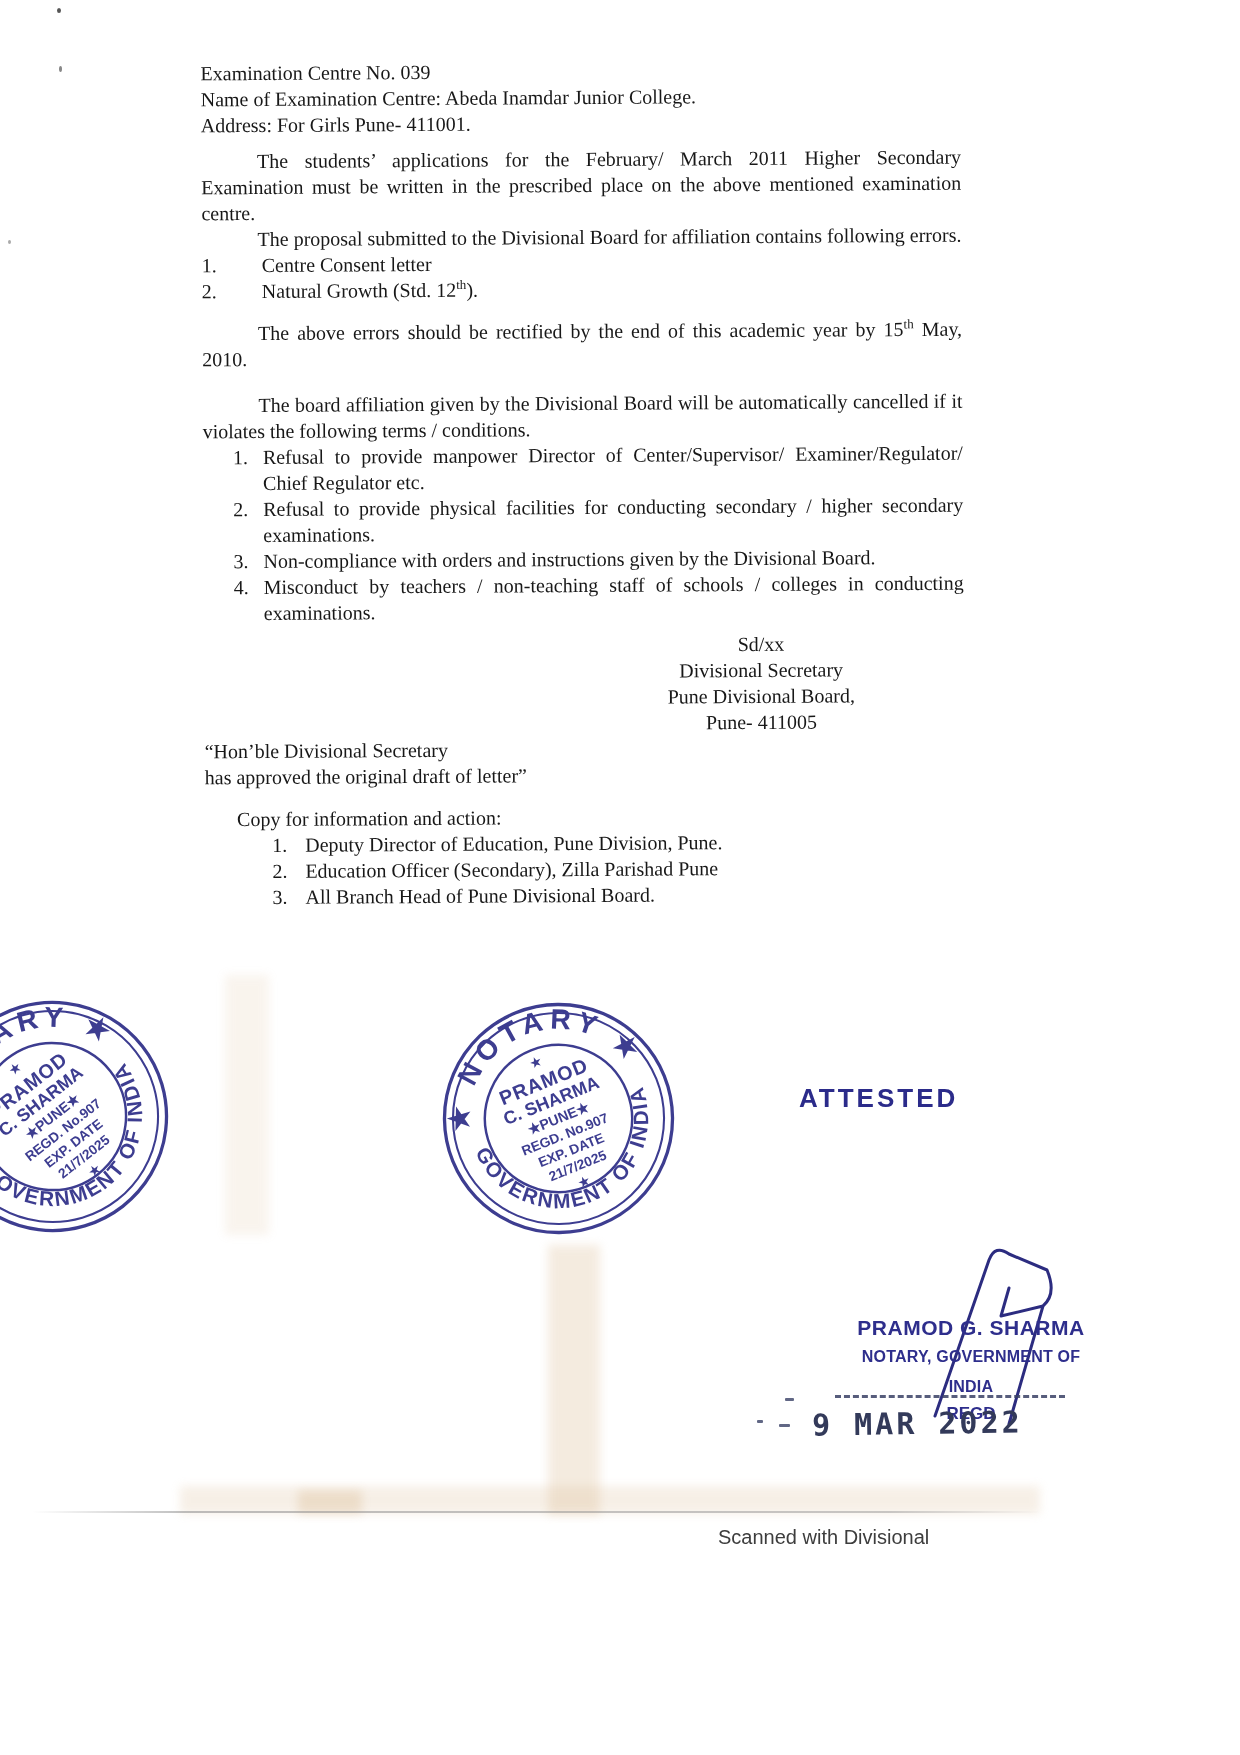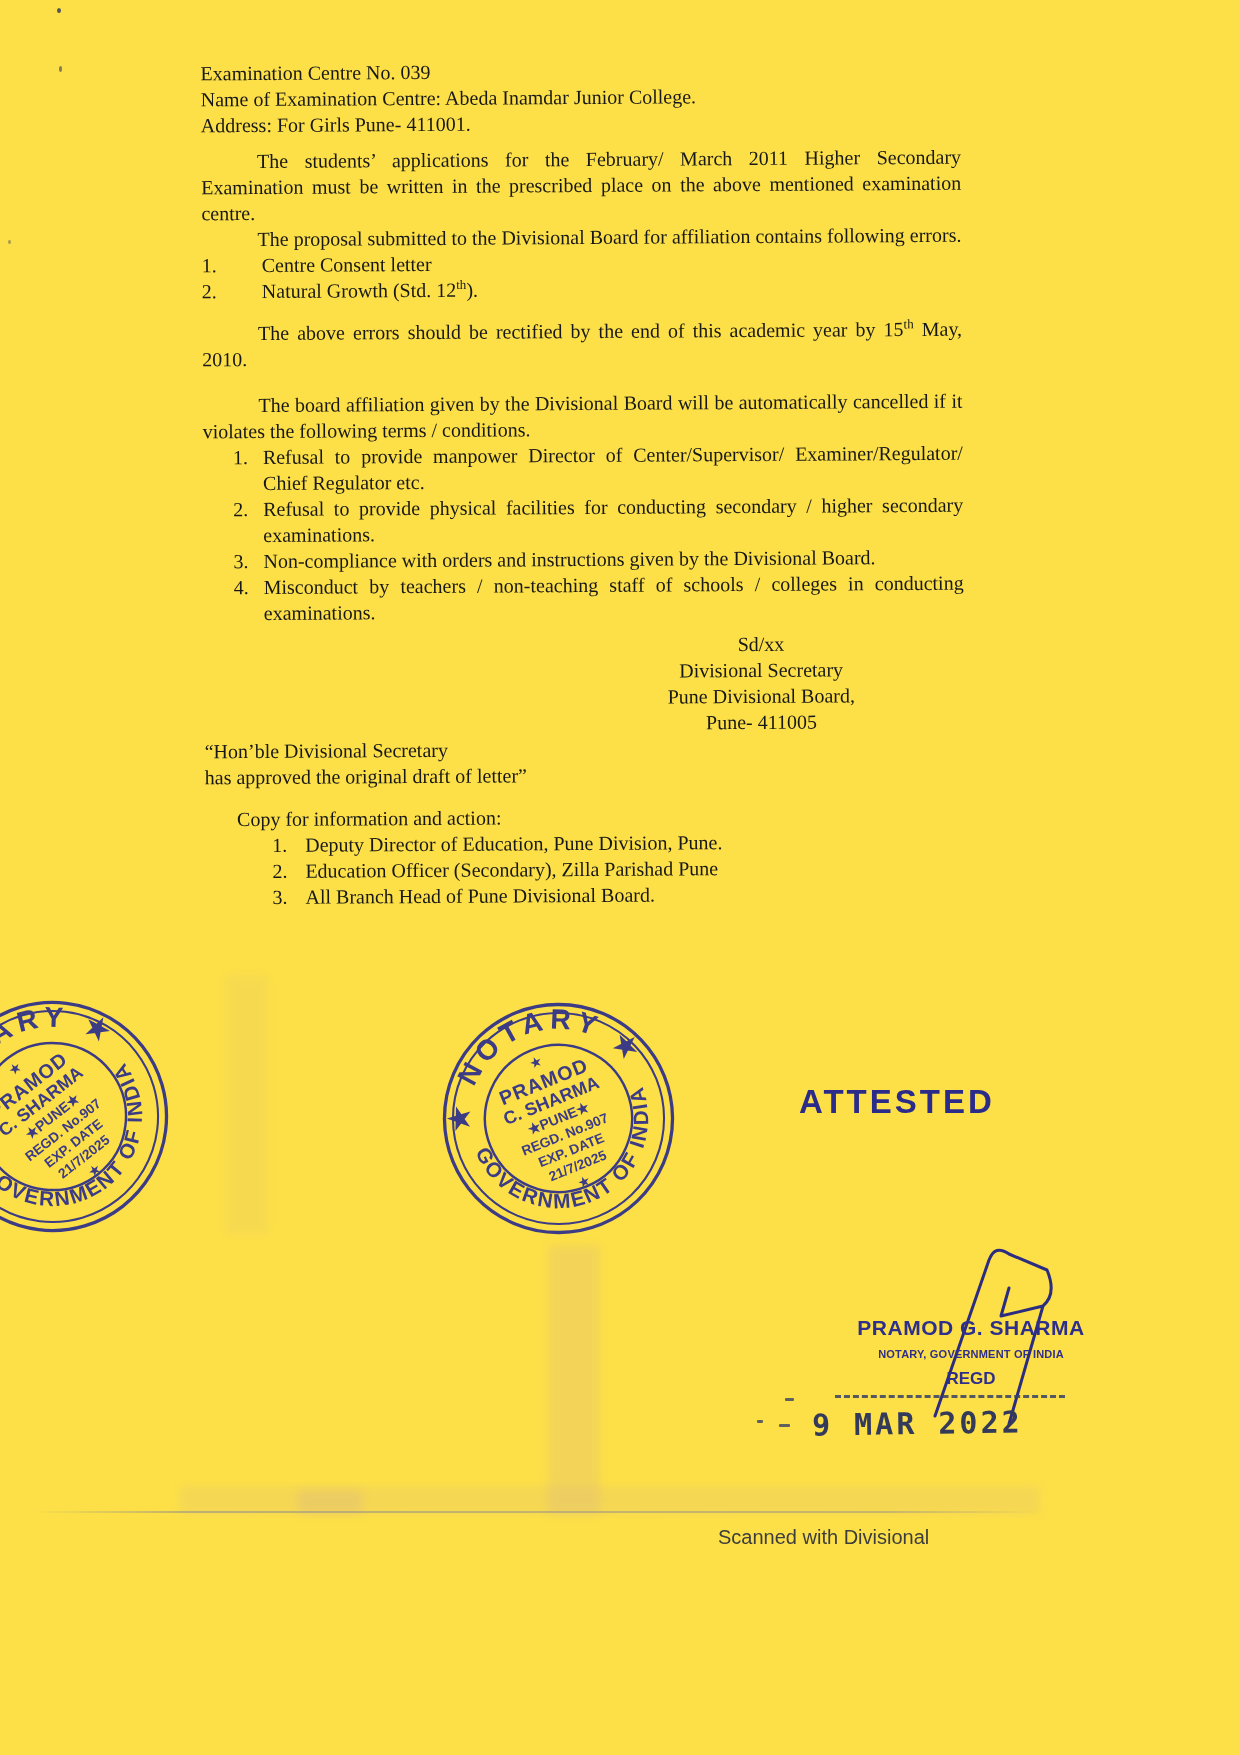--- a/index.html
+++ b/index.html
@@ -1,20 +1,20 @@
 <!DOCTYPE html>
 <html><head>
 <meta charset="utf-8">
 <style>
   html,body{margin:0;padding:0;background:#888;}
   .page{
     position:relative;
     width:1240px;height:1755px;
     margin:0 auto;
-    background:#fde047;
+    background:#ffffff;
     overflow:hidden;
     font-family:"Liberation Serif", serif;
     color:#181818;
   }
   
   .content{
     position:absolute;left:203px;top:58px;width:760px;
     font-size:20px;line-height:26px;
     transform:rotate(-0.35deg);
   }
@@ -36,28 +36,28 @@
   .sigblock div{margin:0;}
   .note{margin-top:0;}
   .copyhead{margin:16px 0 0 32px;}
   
   .stamp-svg{position:absolute;opacity:.94;}
   .stamp-center{left:436px;top:996px;transform:rotate(-22deg);}
   .stamp-left{left:-70px;top:994px;transform:rotate(-38deg);}
   .attested{
     position:absolute;left:799px;top:1083px;
     font-family:"Liberation Sans",sans-serif;font-weight:700;
-    font-size:33px;letter-spacing:3px;color:#2b2b8a;
+    font-size:26px;letter-spacing:3px;color:#2b2b8a;
   }
   .attest-block{
     position:absolute;left:842px;top:1294px;width:258px;text-align:center;
     font-family:"Liberation Sans",sans-serif;font-weight:700;color:#2e2e8c;margin-top:20px;
   }
   .attest-name{font-size:21px;line-height:28px;letter-spacing:.5px;}
-  .attest-org{font-size:11px;line-height:25px;letter-spacing:.2px;}
+  .attest-org{font-size:16px;line-height:30px;letter-spacing:.2px;}
   .attest-city{font-size:17px;line-height:24px;}
   .sig-swg{position:absolute;left:905px;top:1238px;}
   .datestamp-line{
     position:absolute;left:835px;top:1395px;width:230px;
     border-top:3px dashed #3a4166;opacity:.85;
   }
   .datestamp{
     position:absolute;left:812px;top:1406px;
     font-family:"DejaVu Sans Mono",monospace;font-weight:700;
     font-size:30px;letter-spacing:3px;color:#333a5a;

